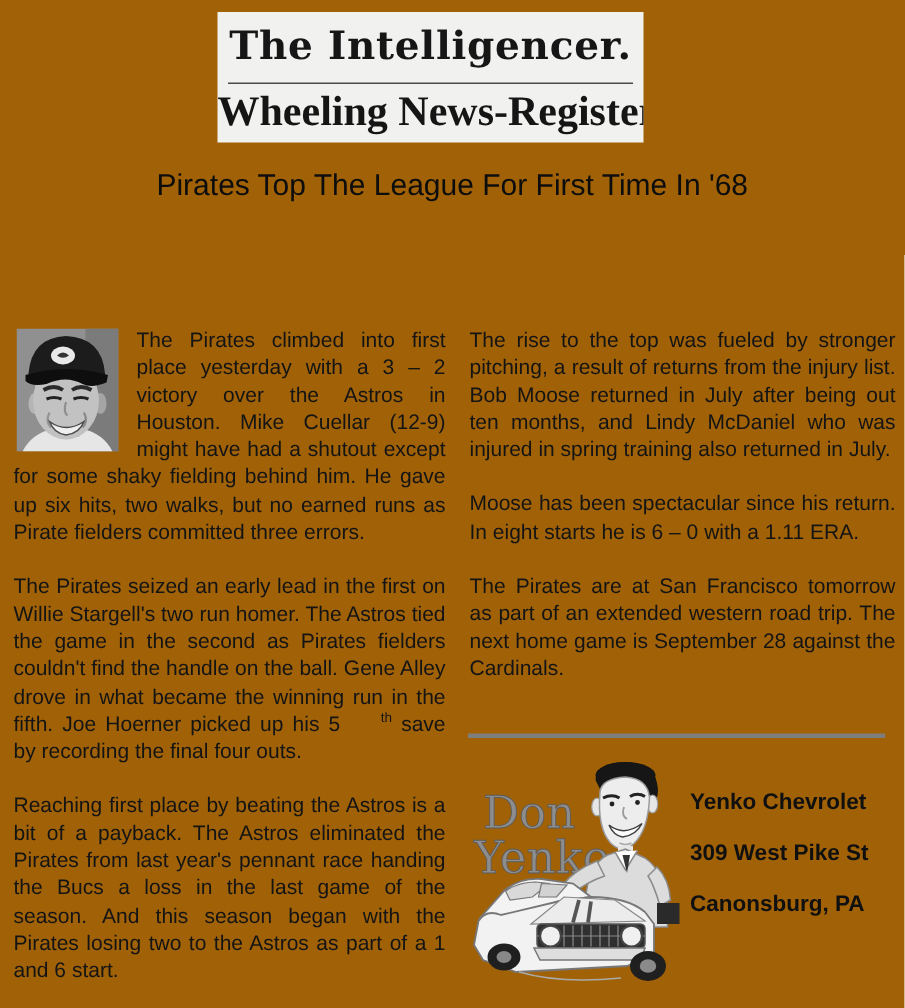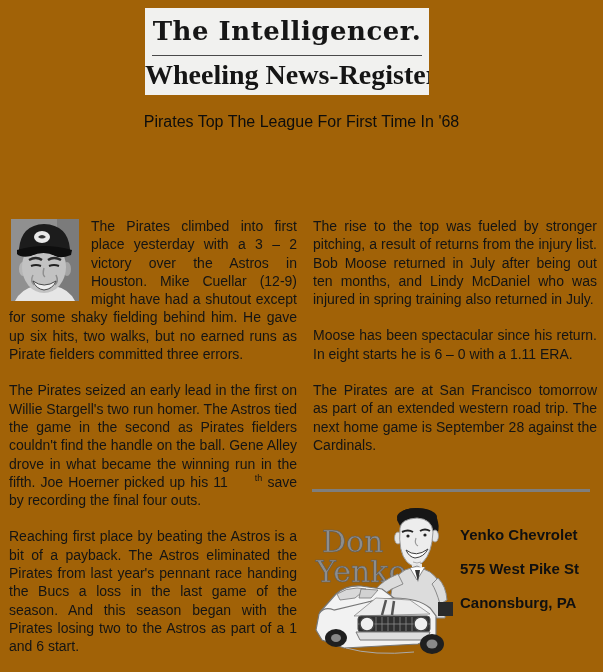--- a/index.html
+++ b/index.html
@@ -38,21 +38,21 @@
     font-size: 28px;
     line-height: 38px;
     color: #151515;
     white-space: nowrap;
   }
   
   .headline {
     position: absolute;
     left: 0; top: 113px; width: 603px;
     text-align: center;
-    font-size: 16px;
+    font-size: 20px;
     color: #0d0d0d;
     white-space: nowrap;
   }
   .dateline {
     position: absolute;
     left: 13px; top: 162px;
     font-size: 14px;
     line-height: 17px;
   }
   
@@ -134,21 +134,21 @@
           <path d="M20 47 Q25 45 30 47" stroke="#222222" stroke-width="2" fill="none"></path>
           <path d="M38 47 Q43 45 48 47" stroke="#222222" stroke-width="2" fill="none"></path>
           <path d="M33 49 Q31 56 34 58" stroke="#8f8f8f" stroke-width="1.5" fill="none"></path>
           <path d="M22 56 Q19 62 23 66" stroke="#949494" stroke-width="1.5" fill="none"></path>
           <path d="M45 56 Q48 62 44 66" stroke="#8a8a8a" stroke-width="1.5" fill="none"></path>
           <path d="M22 62 Q33 70 45 62 Q42 70 33 71 Q25 70 22 62 Z" fill="#efefef" stroke="#4a4a4a" stroke-width="1"></path>
         </svg>
       </span>
       <span>The Pirates climbed into first place yesterday with a 3 – 2 victory over the Astros in Houston. Mike Cuellar (12-9) might have had a shutout except for some shaky fielding behind him.  He gave up six hits, two walks, but no earned runs as Pirate fielders committed three errors.</span>
     </p>
-    <p><span>The Pirates seized an early lead in the first on Willie Stargell's two run homer. The Astros tied the game in the second as Pirates fielders couldn't find the handle on the ball. Gene Alley drove in what became the winning run in the fifth. Joe Hoerner picked up his 11</span><sup>th</sup><span> save by recording the final four outs.</span></p>
+    <p><span>The Pirates seized an early lead in the first on Willie Stargell's two run homer. The Astros tied the game in the second as Pirates fielders couldn't find the handle on the ball. Gene Alley drove in what became the winning run in the fifth. Joe Hoerner picked up his 5</span><sup>th</sup><span> save by recording the final four outs.</span></p>
     <p>Reaching first place by beating the Astros is a bit of a payback. The Astros eliminated the Pirates from last year's pennant race handing the Bucs a loss in the last game of the season. And this season began with the Pirates losing two to the Astros as part of a 1 and 6 start.</p>
   </div>
 
   <div class="col col-right">
     <p>The rise to the top was fueled by stronger pitching, a result of returns from the injury list. Bob Moose returned in July after being out ten months, and Lindy McDaniel who was injured in spring training also returned in July.</p>
     <p>Moose has been spectacular since his return. In eight starts he is 6 – 0 with a 1.11 ERA.</p>
     <p>The Pirates are at San Francisco tomorrow as part of an extended western road trip. The next home game is September 28 against the Cardinals.</p>
   </div>
 
   <div class="ad-rule"></div>
@@ -199,17 +199,17 @@
       <ellipse cx="22" cy="132" rx="11" ry="9" fill="#1f1f1f"></ellipse>
       <ellipse cx="22" cy="132" rx="5" ry="4" fill="#888888"></ellipse>
       <ellipse cx="118" cy="138" rx="12" ry="10" fill="#1f1f1f"></ellipse>
       <ellipse cx="118" cy="138" rx="5.5" ry="4.5" fill="#8a8a8a"></ellipse>
       <path d="M32 142 Q60 150 100 146" stroke="#aaaaaa" stroke-width="1" fill="none"></path>
     </svg>
   </div>
 
   <div class="ad-text">
     <div>Yenko Chevrolet</div>
-    <div>575 West Pike St</div>
+    <div>309 West Pike St</div>
     <div>Canonsburg, PA</div>
   </div>
 
 </div>
 
 </body></html>

